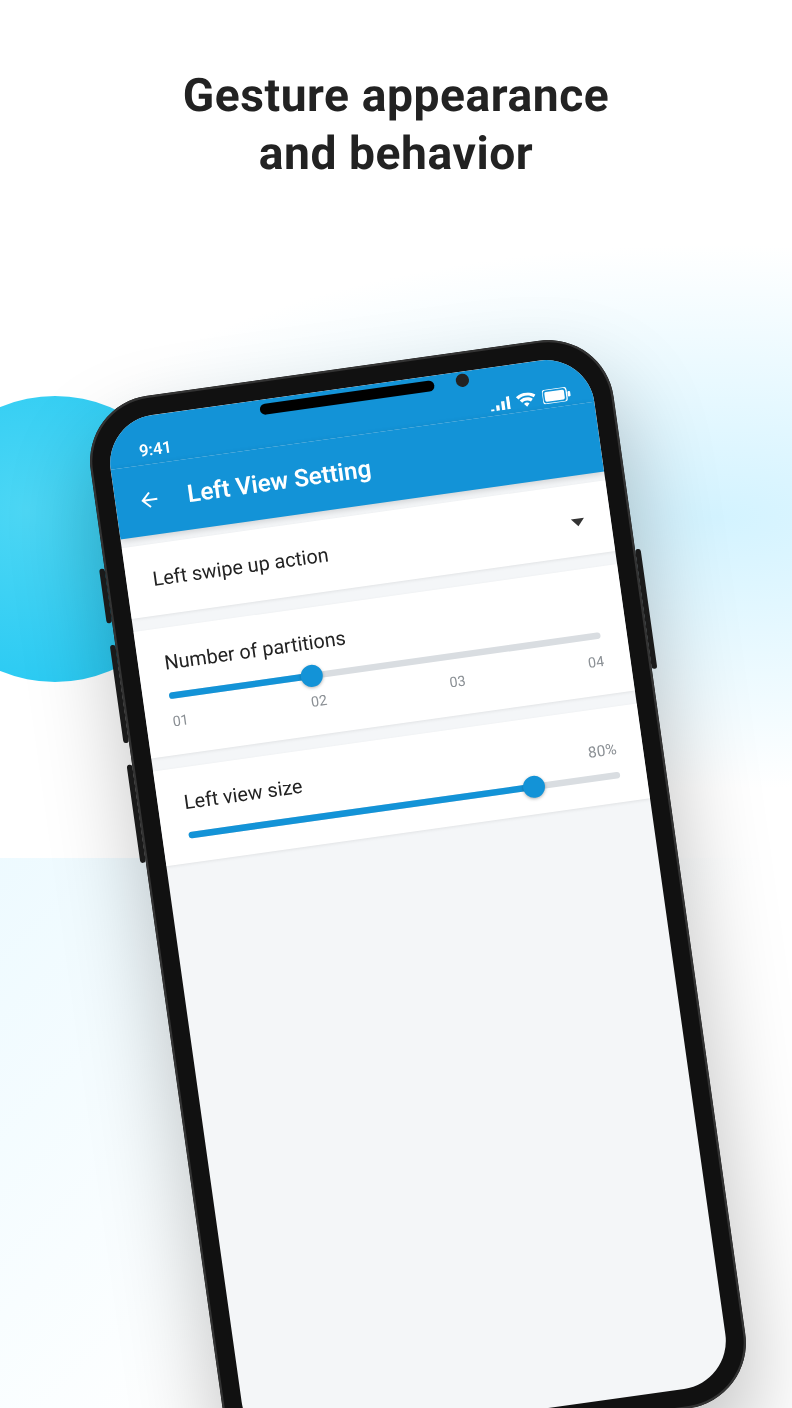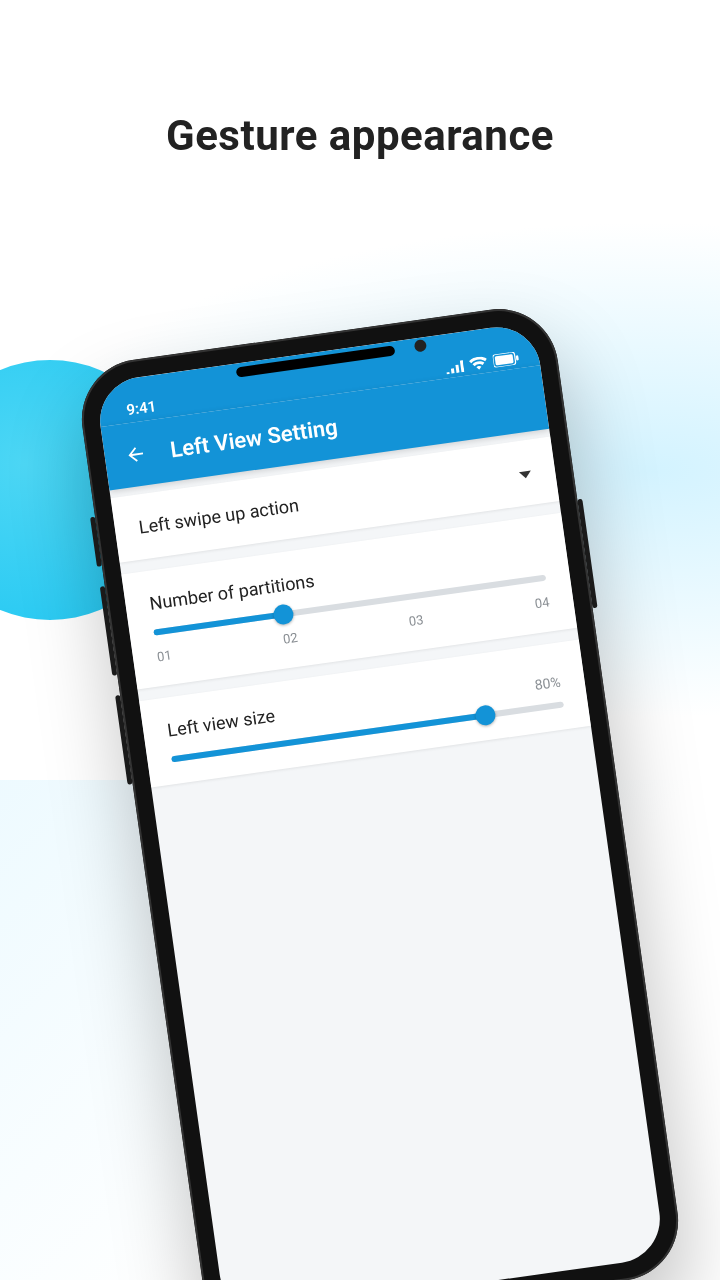--- a/index.html
+++ b/index.html
@@ -27,21 +27,21 @@
     width: 900px; height: 600px;
     background: linear-gradient(135deg, rgba(230,248,255,0.9), rgba(255,255,255,0) 60%);
     top: 780px; left: -200px;
     z-index: 0;
   }
 
   .marketing-title {
     position: relative;
     z-index: 2;
     text-align: center;
-    margin-top: 110px;
+    margin-top: 62px;
     font-size: 42px;
     font-weight: 700;
     color: #222;
     line-height: 1.25;
     letter-spacing: 0.5px;
   }
 
   
   .phone {
     position: absolute;
@@ -168,20 +168,21 @@
 </style>
 </head>
 <body>
 
 <div class="bg-wash-1"></div>
 <div class="bg-wash-2"></div>
 <div class="bg-circle"></div>
 
 <h1 class="marketing-title">
   <span>Gesture appearance</span><br>
+  <span>and behavior</span>
 </h1>
 
 <div class="phone">
   <div class="cam"></div>
   <div class="btn-side left1"></div>
   <div class="btn-side left2"></div>
   <div class="btn-side left3"></div>
   <div class="btn-side right1"></div>
 
   <div class="screen">

